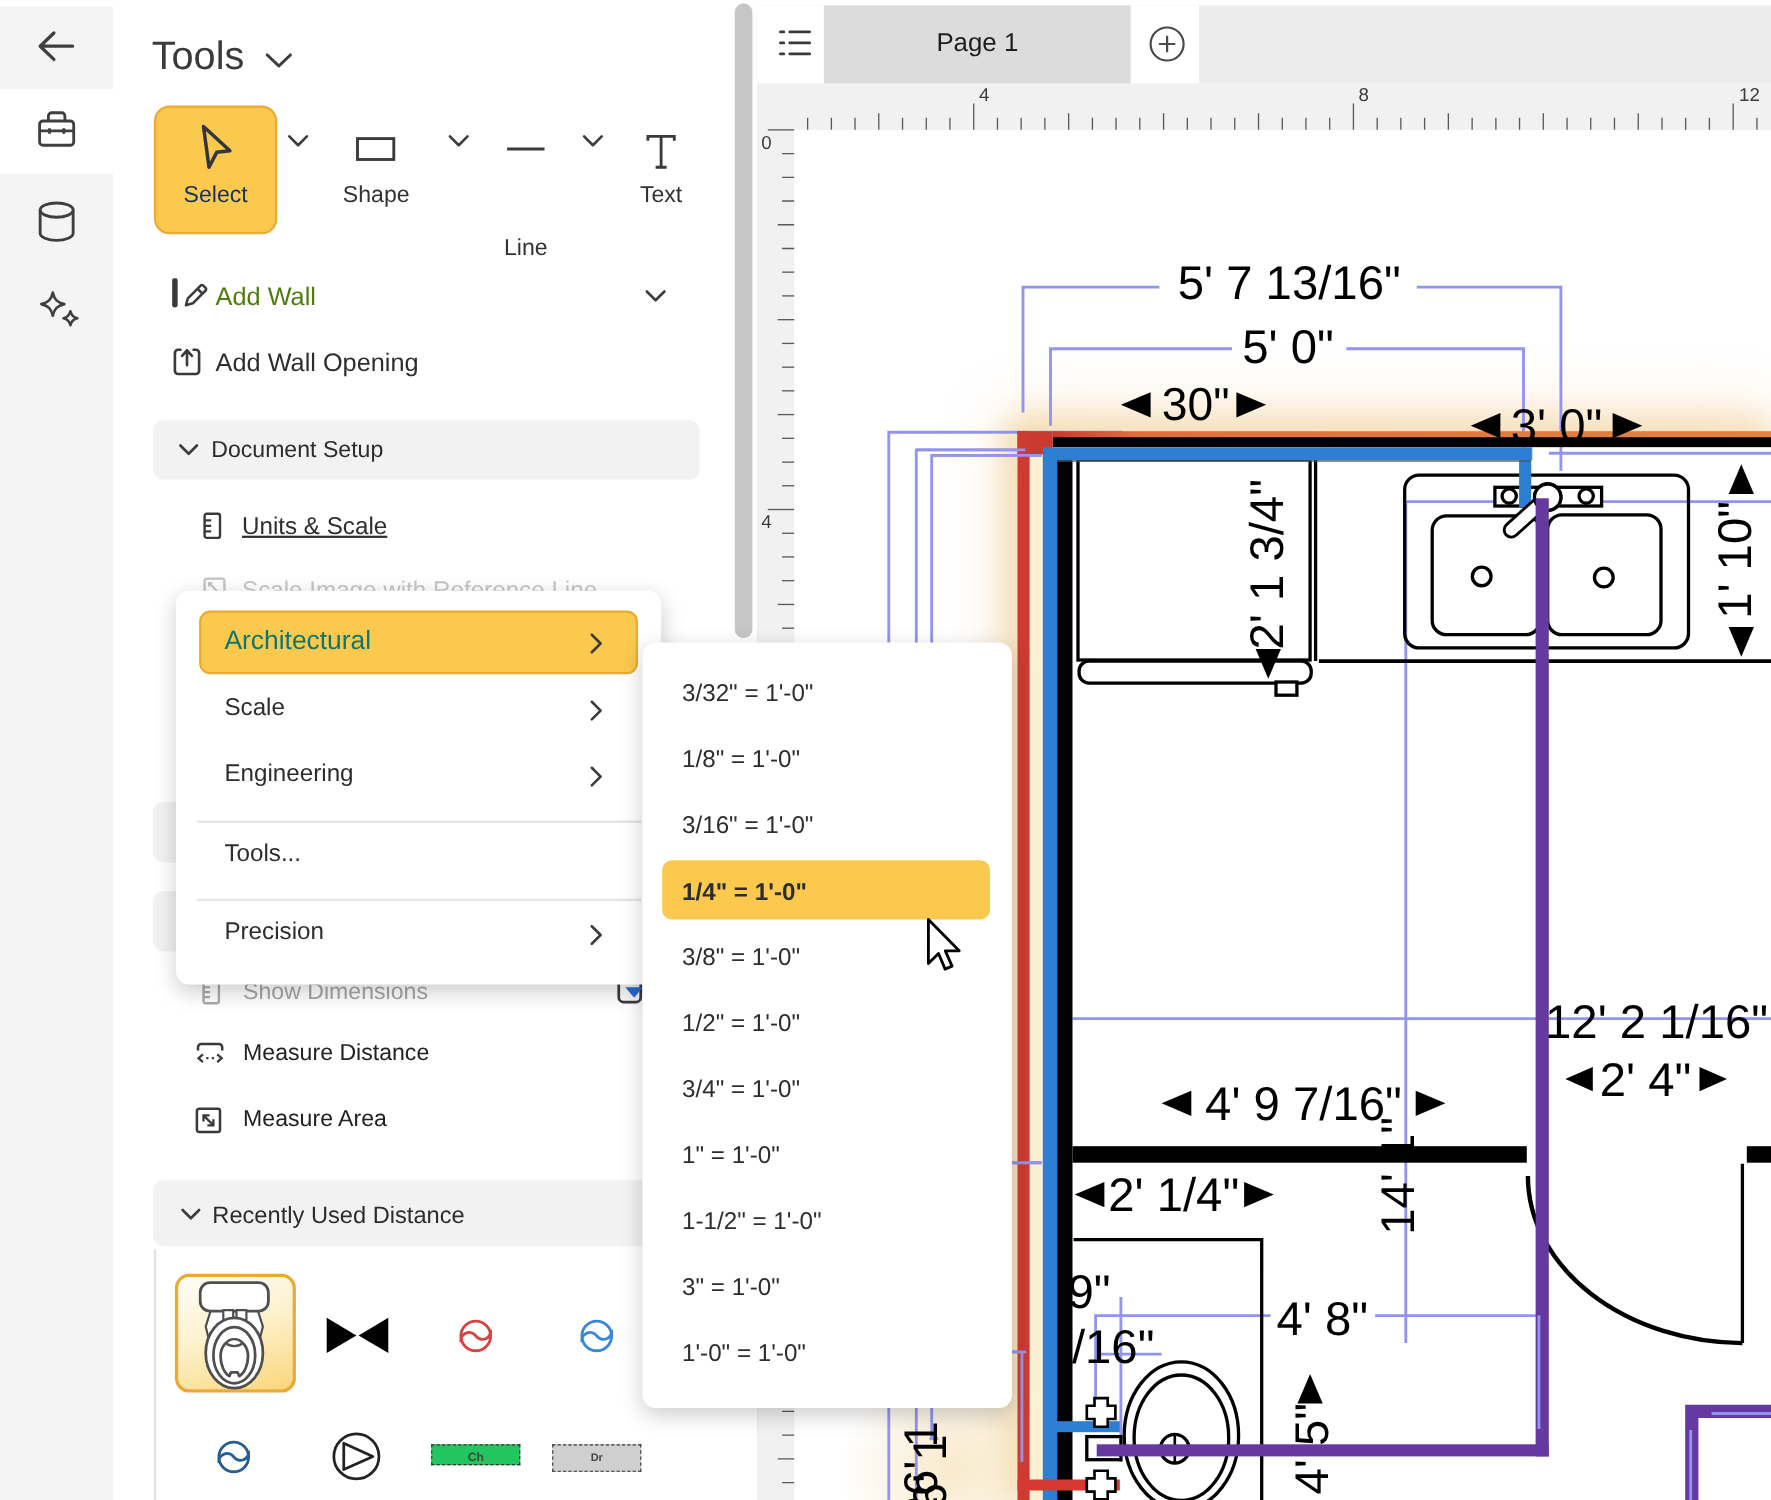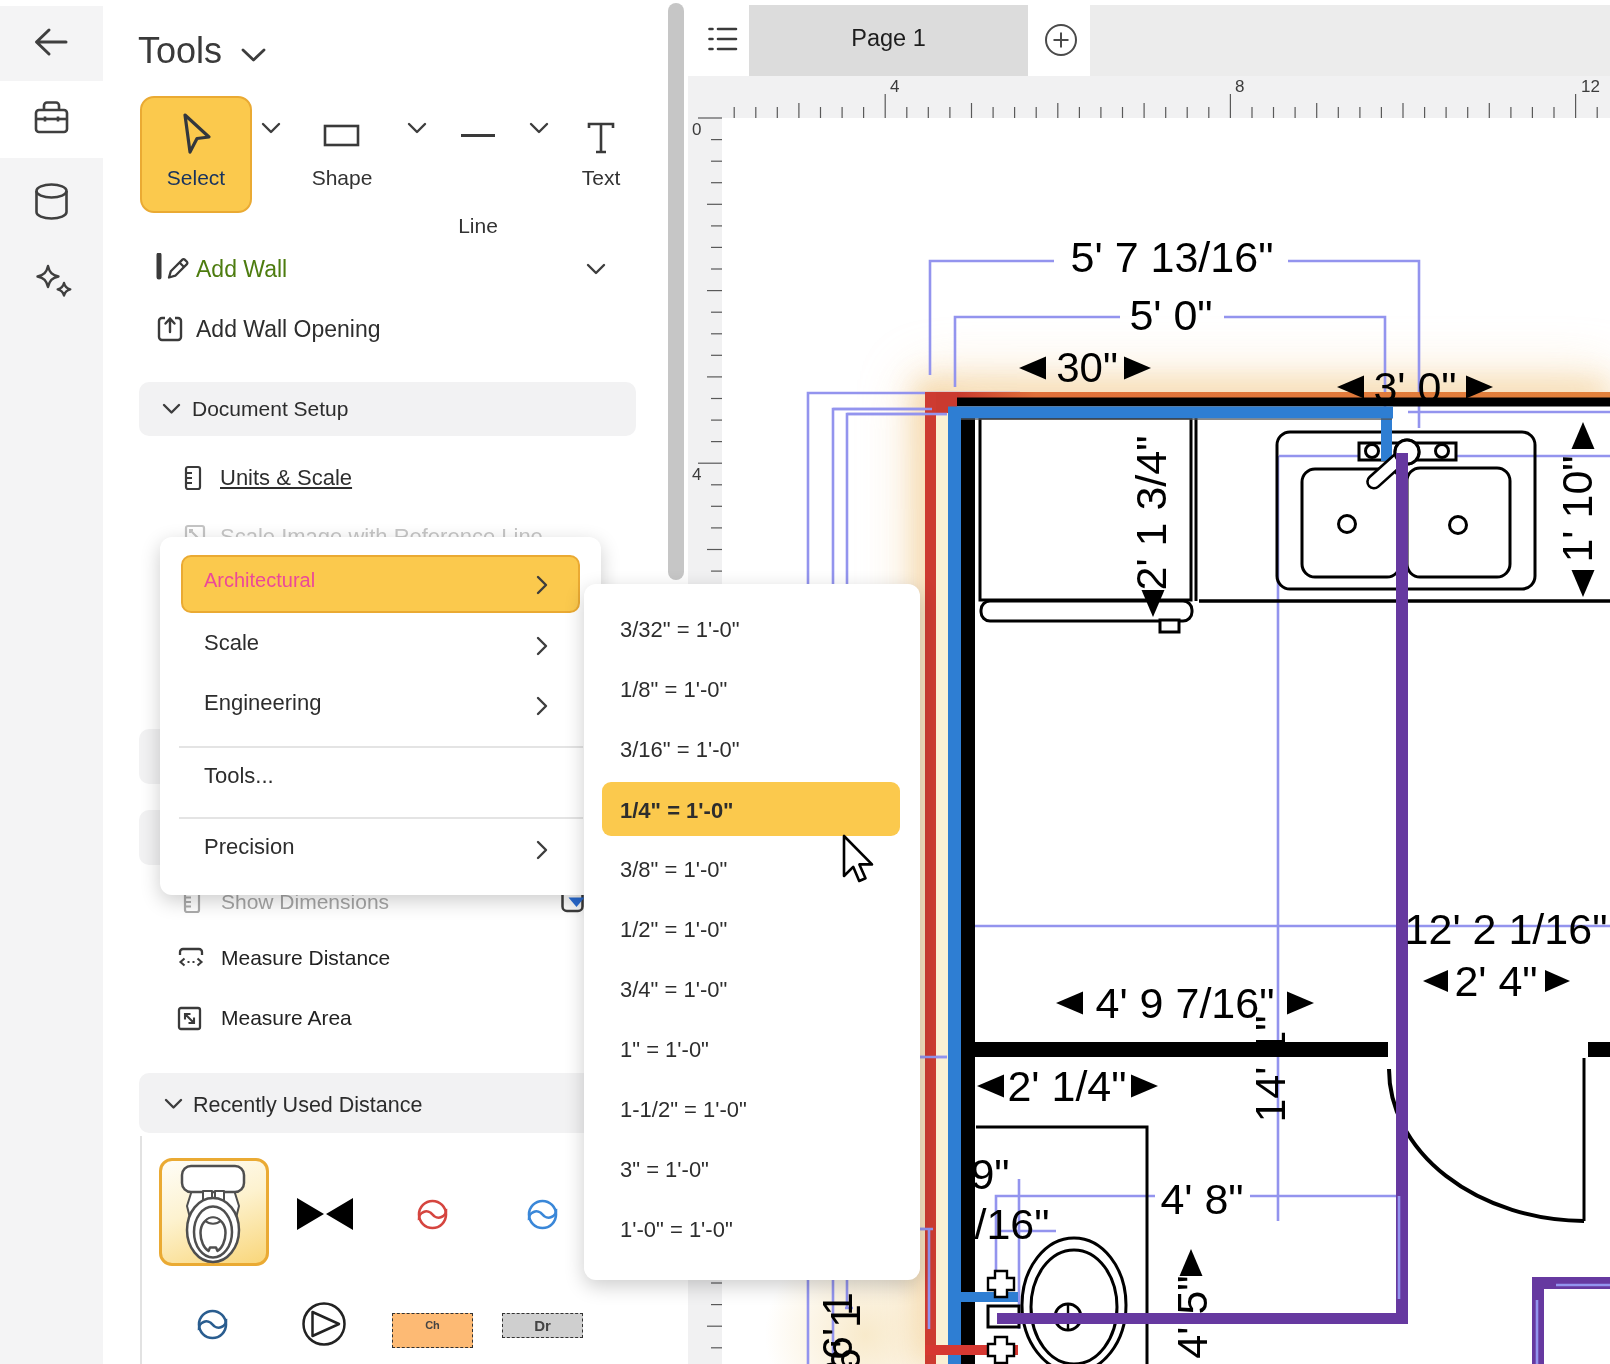--- a/index.html
+++ b/index.html
@@ -196,22 +196,22 @@
   <svg class="abs" style="left:197px;top:1309px;" width="31" height="31" viewBox="0 0 31 31">
     <circle cx="15.5" cy="15.5" r="13.5" fill="none" stroke="#2a5d8f" stroke-width="2.6"></circle>
     <path d="M2 21 a7.5 7.5 0 0 1 13.5 -5.5 a7.5 7.5 0 0 0 13.5 -5.5" fill="none" stroke="#2a5d8f" stroke-width="2.6"></path>
   </svg>
   
   <svg class="abs" style="left:301px;top:1301px;" width="46" height="46" viewBox="0 0 46 46">
     <circle cx="23" cy="23" r="20.5" fill="none" stroke="#222" stroke-width="2.5"></circle>
     <path d="M11.5 11 L38 23 L11.5 35 Z" fill="none" stroke="#222" stroke-width="2.5" stroke-linejoin="round"></path>
   </svg>
   
-  <div class="abs" style="left:392px;top:1313px;width:81px;height:35px;background:#fdba74;border:1.6px dashed #333;font-size:11px;font-weight:bold;color:#444;text-align:center;line-height:23px;">Ch</div>
-  <div class="abs" style="left:502px;top:1313px;width:81px;height:25px;background:#cfcfcf;border:1.6px dashed #333;font-size:15px;font-weight:bold;color:#444;text-align:center;line-height:23px;">Dr</div>
+  <div class="abs" style="left:392px;top:1313px;width:81px;height:19px;background:#22c55e;border:1.6px dashed #333;font-size:11px;font-weight:bold;color:#444;text-align:center;line-height:23px;">Ch</div>
+  <div class="abs" style="left:502px;top:1313px;width:81px;height:25px;background:#cfcfcf;border:1.6px dashed #333;font-size:10px;font-weight:bold;color:#444;text-align:center;line-height:23px;">Dr</div>
 
   
   <div class="abs" style="left:668px;top:3px;width:16px;height:577px;background:#c6c6c6;border-radius:8px;"></div>
 
   
   <div id="canvas" class="abs" style="left:688px;top:0;width:922px;height:1324px;background:#fff;">
 
     <div class="abs" style="left:0;top:5px;width:922px;height:71px;background:#ececec;"></div>
     <div class="abs" style="left:0;top:5px;width:61px;height:71px;background:#fff;"></div>
     <svg class="abs" style="left:20px;top:26px;" width="30" height="28" viewBox="0 0 30 28">
@@ -515,21 +515,21 @@
         <g transform="rotate(-90 846 1350)">
               <text x="846" y="1364" font-size="43" text-anchor="middle">26' 1</text>
             </g>
       </g>
     </svg>
   </div>
 
   
   <div class="abs" style="left:160px;top:537px;width:441px;height:358px;background:#fff;border-radius:12px;box-shadow:0 6px 20px rgba(0,0,0,0.20);"></div>
   <div class="abs" style="left:181px;top:555px;width:399px;height:58px;background:#fbc94d;border:2.5px solid #eaaa33;border-radius:10px;"></div>
-  <div class="abs" style="left:204px;top:569px;font-size:20px;color:#ec4899;">Architectural</div>
+  <div class="abs" style="left:204px;top:569px;font-size:24px;color:#0f766e;">Architectural</div>
   <svg class="abs" style="left:533px;top:574px;" width="18" height="22">
         <path class="chev" d="M5 3 l8 8 l-8 8"></path>
       </svg>
   <div class="abs" style="left:204px;top:630px;font-size:22px;color:#2d2d2d;">Scale</div>
   <svg class="abs" style="left:533px;top:635px;" width="18" height="22">
         <path class="chev" d="M5 3 l8 8 l-8 8"></path>
       </svg>
   <div class="abs" style="left:204px;top:690px;font-size:22px;color:#2d2d2d;">Engineering</div>
   <svg class="abs" style="left:533px;top:695px;" width="18" height="22">
         <path class="chev" d="M5 3 l8 8 l-8 8"></path>

